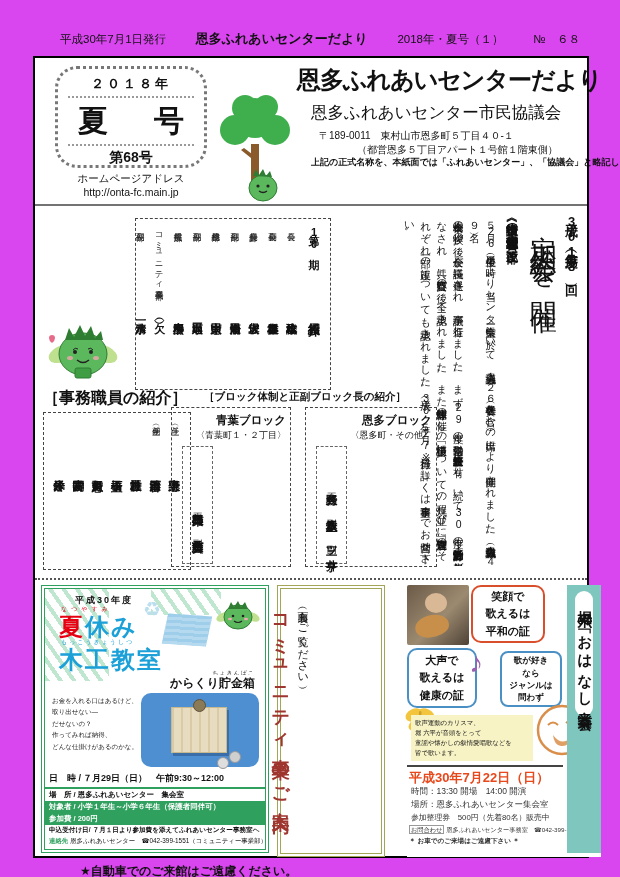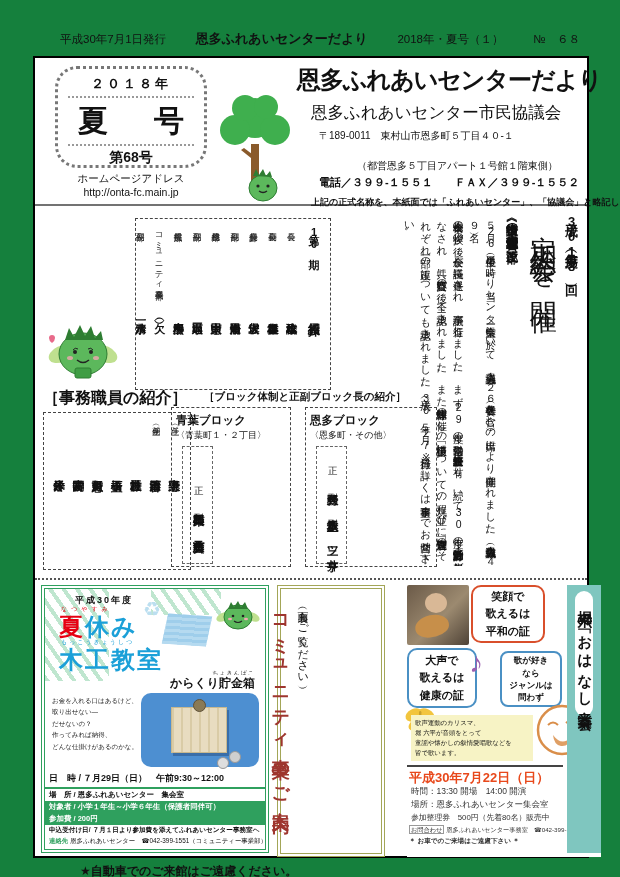--- a/index.html
+++ b/index.html
@@ -1,38 +1,38 @@
 <!DOCTYPE html>
 <html><head>
 <meta charset="utf-8">
 <style>
   * { margin:0; padding:0; box-sizing:border-box; }
   html,body { width:620px; background:#fbfbf9; font-family:"Liberation Sans","DejaVu Sans",sans-serif; color:#111; }
-  .page { position:relative; width:620px; height:877px; background:#15803d; overflow:hidden; }
+  .page { position:relative; width:620px; height:877px; background:#d946ef; overflow:hidden; }
 
   
   .masthead { position:absolute; top:30px; left:60px; width:520px; display:flex; justify-content:space-between; align-items:baseline; font-size:11.5px; }
   .masthead .mh-title { font-weight:bold; font-size:13px; }
 
   
   .frame { position:absolute; left:33px; top:56px; width:556px; height:802px; border:2px solid #000; background:#fff; }
 
   
   .header { position:relative; height:148px; border-bottom:2px solid #737373; }
   .issue-box { position:absolute; left:20px; top:8px; width:152px; height:102px; border:3px dotted #777; border-radius:22px; text-align:center; padding-top:6px; }
   .issue-year { font-size:13px; letter-spacing:3px; font-weight:bold; border-bottom:2px dotted #999; padding-bottom:3px; margin:0 10px; }
   .issue-season { font-family:"Liberation Serif","DejaVu Serif",serif; font-size:30px; font-weight:bold; letter-spacing:8px; padding:3px 0 2px 8px; border-bottom:2px dotted #999; margin:0 10px; }
   .issue-no { font-size:14px; font-weight:bold; padding-top:3px; }
   .homepage { position:absolute; left:8px; top:114px; width:176px; text-align:center; font-size:10.5px; line-height:1.3; }
   .tree { position:absolute; left:176px; top:34px; }
   .head-right { position:absolute; left:262px; top:6px; width:288px; }
   .head-title { font-family:"Liberation Serif","DejaVu Serif",serif; font-size:24px; font-weight:bold; white-space:nowrap; letter-spacing:-1px; }
   .head-org { font-family:"Liberation Serif","DejaVu Serif",serif; font-size:16.5px; margin:6px 0 5px 14px; white-space:nowrap; }
   .head-addr { font-size:10px; margin-left:22px; line-height:1.35; white-space:nowrap; }
-  .head-addr2 { font-size:10px; margin-left:60px; line-height:1.35; white-space:nowrap;margin-top:16px; }
+  .head-addr2 { font-size:10px; margin-left:60px; line-height:1.35; white-space:nowrap; }
   .head-tel { font-size:11px; font-weight:bold; margin:3px 0 6px 22px; white-space:nowrap; }
   .head-note { font-size:9px; font-weight:bold; margin-left:14px; white-space:nowrap; }
 
   
   .middle { position:relative; height:368px; }
   .v { writing-mode:vertical-rl; text-orientation:upright; }
 
   .meeting { position:absolute; right:6px; top:8px; width:252px; height:352px; overflow:hidden; }
   .meeting-era { font-size:13px; font-weight:bold; line-height:1.6; margin-block-end:2px; }
   .meeting-headline { font-family:"Liberation Serif","DejaVu Serif",serif; font-size:27px; letter-spacing:7px; line-height:1.15; margin-block-end:6px; }
@@ -53,21 +53,21 @@
   .staff { position:absolute; left:8px; top:182px; width:124px; }
   .staff-title { font-size:16px; font-weight:bold; text-align:right; margin-bottom:3px; white-space:nowrap; }
   .staff-box { border:1.5px dashed #444; height:158px; padding:8px 6px; overflow:hidden; }
   .staff-entry { line-height:1.2; }
   .staff-role { display:inline-block; inline-size:50px; font-size:8px; }
   .staff-name { font-size:11.5px; font-weight:bold; }
 
   .blocks { position:absolute; left:136px; top:184px; width:268px; }
   .blocks-title { font-size:10.5px; font-weight:bold; text-align:center; margin-bottom:3px; white-space:nowrap; }
   .blocks-row { display:flex; gap:14px; }
-  .block-box { border:1.5px dashed #444; height:160px; padding:5px 4px; text-align:left;font-family:Liberation Mono, monospace; }
+  .block-box { border:1.5px dashed #444; height:160px; padding:5px 4px; text-align:right; }
   .block-box.aoba { width:120px; }
   .block-box.onta { width:132px; }
   .block-name { font-size:11.5px; font-weight:bold; }
   .block-area { font-size:9px; margin:1px 0 4px; }
   .block-inner { border:1.5px dashed #666; height:118px; margin:0 6px; padding:8px 4px; display:flex; justify-content:center; }
   .bm-entry { line-height:1.3; }
   .bm-role { display:inline-block; inline-size:26px; font-size:9.5px; }
   .bm-name { font-size:11.5px; font-weight:bold; }
 
   
@@ -177,21 +177,20 @@
         <path d="M42 84 l3 -7 l3 6 l4 -6 l3 7 l4 -5 l2 6 Z" fill="#2e7d32"></path>
         <circle cx="47" cy="94" r="1.6" fill="#222"></circle>
           <circle cx="57" cy="94" r="1.6" fill="#222"></circle>
         <path d="M48 99 q4 3 8 0" stroke="#222" fill="none" stroke-width="1.4"></path>
       </svg>
       <div class="head-right">
         <div class="head-title">恩多ふれあいセンターだより</div>
         <div class="head-org">恩多ふれあいセンター市民協議会</div>
         <div class="head-addr">〒189-0011　東村山市恩多町５丁目４０-１</div>
         <div class="head-addr2">（都営恩多５丁目アパート１号館１階東側）</div>
-        <div class="head-tel">電話／３９９-１５５１　　ＦＡＸ／３９９-１５５２</div>
         <div class="head-note">上記の正式名称を、本紙面では「ふれあいセンター」、「協議会」と略記します。</div>
       </div>
     </div>
 
     <div class="middle">
 
       <div class="meeting v">
         <div class="meeting-era">平成30年度（第18回）</div>
         <div class="meeting-headline">定期総会を開催</div>
         <div class="meeting-subhead">《後援申請の規程・管理運営規則の一部改正》</div>

